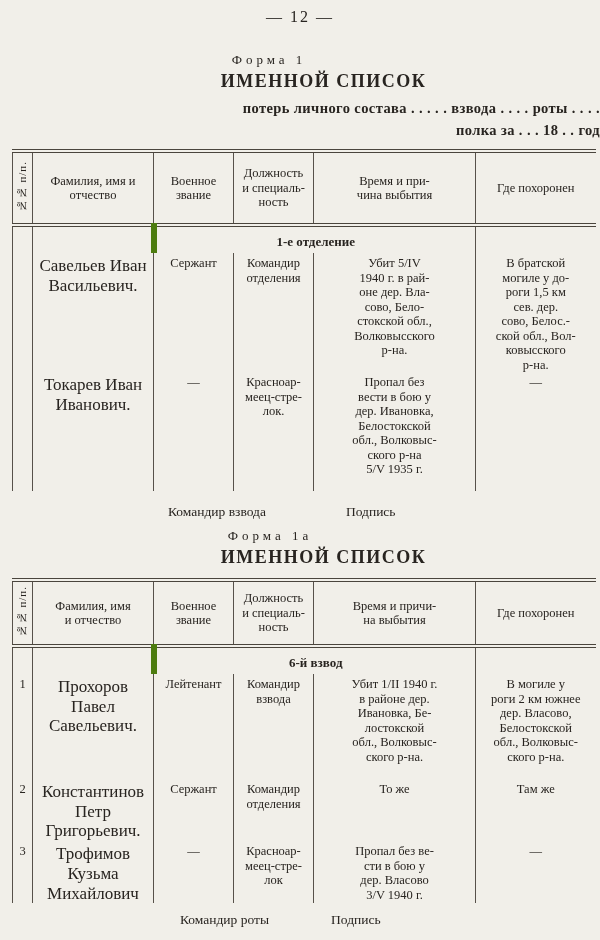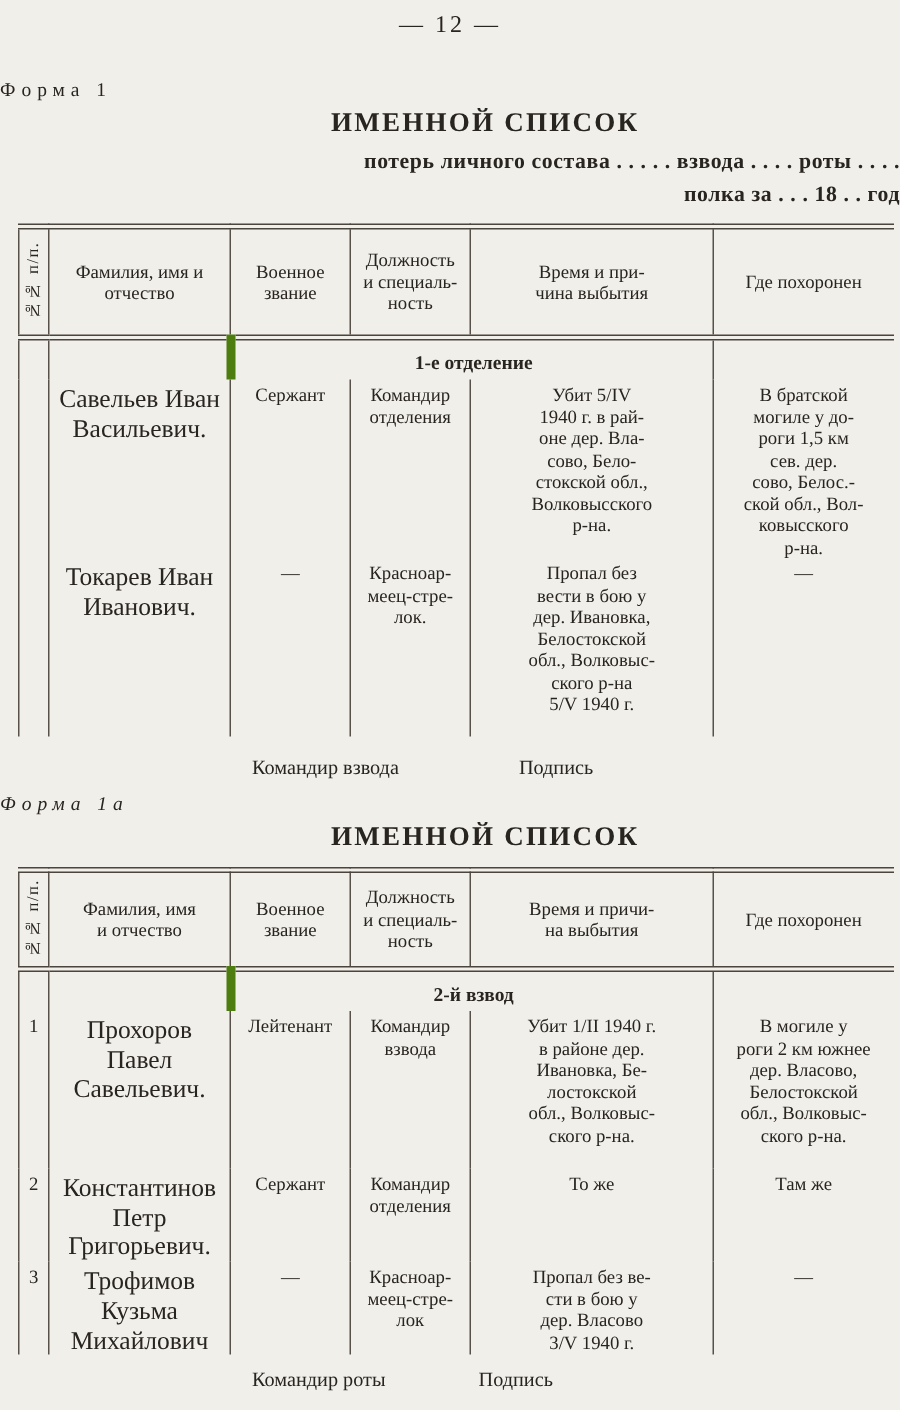--- a/index.html
+++ b/index.html
@@ -9,25 +9,25 @@
     font-family:"Liberation Serif","DejaVu Serif",serif;
     color:#282420;
     overflow:hidden;
   }
   .page{position:relative;width:600px;height:940px;}
 
   .page-number{
     text-align:center;font-size:16px;margin-top:8px;letter-spacing:2px;
   }
   .form-label{
-    text-align:left;font-size:13px;letter-spacing:4px;
+    text-align:center;font-size:13px;letter-spacing:4px;
     padding-right:62px;
   }
   .form-label.f1{margin-top:26px;}
-  .form-label.f1a{margin-top:8px;padding-right:60px;font-style:italic;}
+  .form-label.f1a{margin-top:8px;padding-right:60px;}
   .doc-title{
     text-align:center;font-size:18px;font-weight:bold;letter-spacing:1.5px;
     margin-top:3px;
     margin-left:47px;
   }
   .doc-sub{
     text-align:right;font-size:14.5px;font-weight:bold;letter-spacing:.4px;
     margin-top:8px;white-space:pre-line;
   }
   .doc-sub.second{margin-top:5px;}
@@ -80,21 +80,21 @@
 
   td.c-name{font-size:17px;margin-top:40px;}
   td.c-num{font-size:12.5px;}
 
   .sig-line{
     display:flex;font-size:13.5px;margin-top:13px;
   }
   .sig-line .role{margin-left:168px;}
   .sig-line.s1 .sign{margin-left:80px;}
   .sig-line.s2 .sign{margin-left:62px;}
-  .sig-line.s2{margin-top:9px;}
+  .sig-line.s2{margin-top:9px;padding-left:12px;}
 </style>
 </head>
 <body>
 
 <div class="page">
 
   <div class="page-number">— 12 —</div>
 
   <div class="form-label f1">Форма 1</div>
   <div class="doc-title">ИМЕННОЙ СПИСОК</div>
@@ -162,21 +162,21 @@
         <td>—</td>
         <td>Красноар-
 меец-стре-
 лок.</td>
         <td>Пропал без
 вести в бою у
 дер. Ивановка,
 Белостокской
 обл., Волковыс-
 ского р-на
-5/V 1940 г.</td>
+5/V 1935 г.</td>
         <td>—</td>
       </tr>
     </tbody>
   </table>
 
   <div class="sig-line s1">
     <span class="role">Командир взвода</span>
     <span class="sign">Подпись</span>
   </div>
 
@@ -204,21 +204,21 @@
 ность</th>
         <th>Время и причи-
 на выбытия</th>
         <th>Где похоронен</th>
       </tr>
     </thead>
     <tbody>
       <tr class="section-row">
         <td></td>
         <td></td>
-        <td class="merged m-first" colspan="3">2-й взвод</td>
+        <td class="merged m-first" colspan="3">6-й взвод</td>
         <td></td>
       </tr>
       <tr class="data-row-1">
         <td class="c-num">1</td>
         <td class="c-name">Прохоров Павел
 Савельевич.</td>
         <td>Лейтенант</td>
         <td>Командир
 взвода</td>
         <td>Убит 1/II 1940 г.

